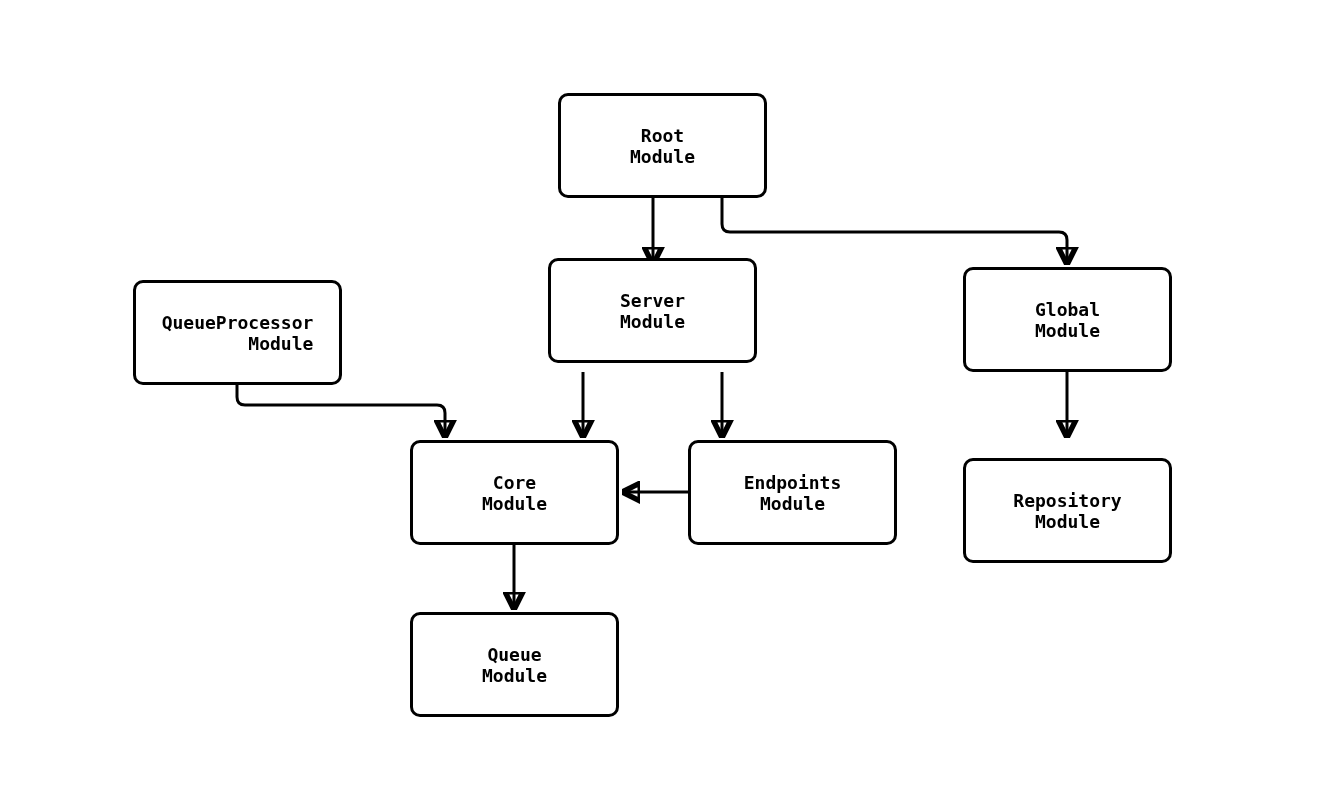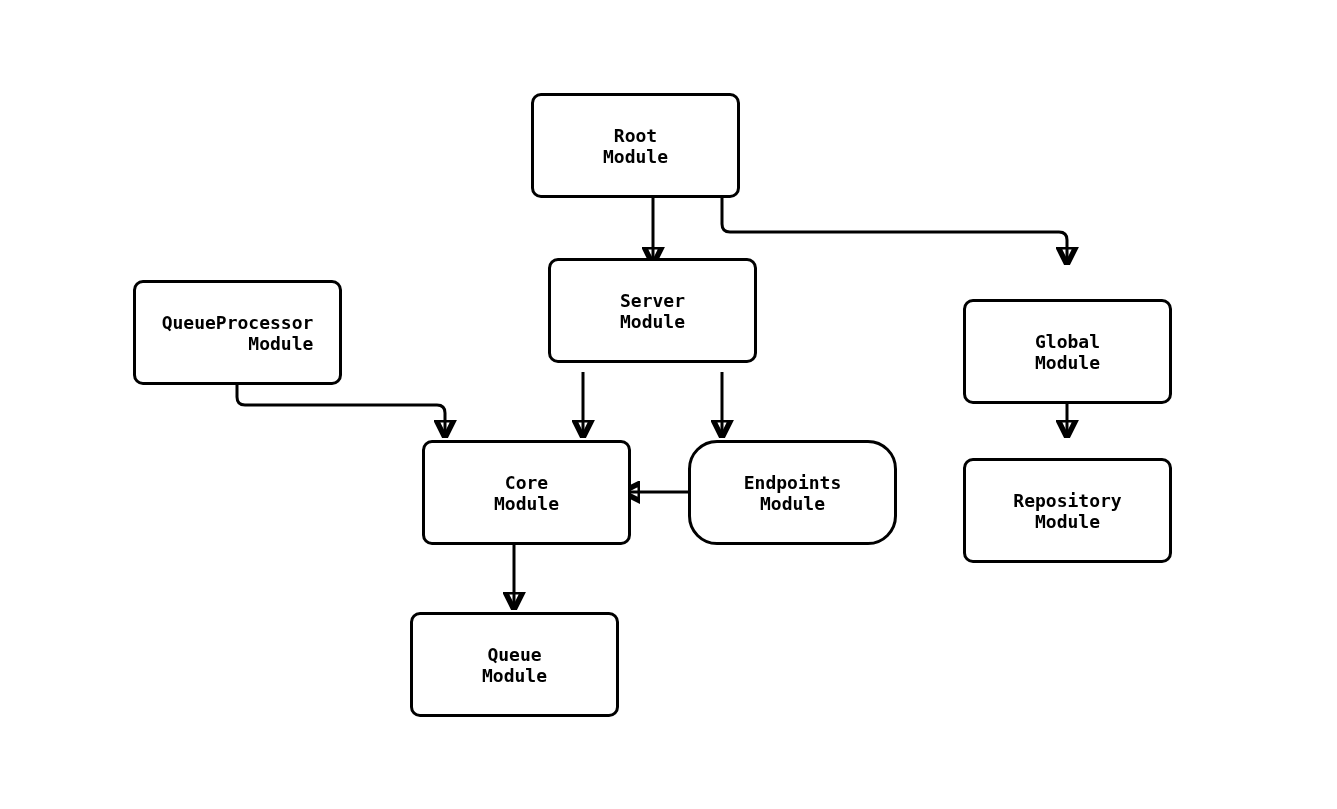--- a/index.html
+++ b/index.html
@@ -38,26 +38,26 @@
     display: flex;
     align-items: center;
     justify-content: center;
     text-align: center;
     font-weight: bold;
     font-size: 18px;
     line-height: 21px;
     color: #000000;
     white-space: pre-line;
   }
-  .node-root          { left: 531px; top: 93px; }
+  .node-root          { left: 558px; top: 93px; }
   .node-queueprocessor{ left: 133px; top: 280px; text-align: right; }
   .node-server        { left: 548px; top: 258px; }
-  .node-global        { left: 963px; top: 267px; margin-top: 32px; }
-  .node-core          { left: 410px; top: 440px; margin-left: 12px; }
-  .node-endpoints     { left: 688px; top: 440px; border-radius: 29px; }
+  .node-global        { left: 963px; top: 267px; }
+  .node-core          { left: 410px; top: 440px; }
+  .node-endpoints     { left: 688px; top: 440px; }
   .node-repository    { left: 963px; top: 440px; margin-top: 18px; }
   .node-queue         { left: 410px; top: 612px; }
 </style>
 </head>
 <body>
 
 <div class="canvas">
 
   <svg class="edges-layer" viewBox="0 0 1337 809" xmlns="http://www.w3.org/2000/svg">
     <defs>

